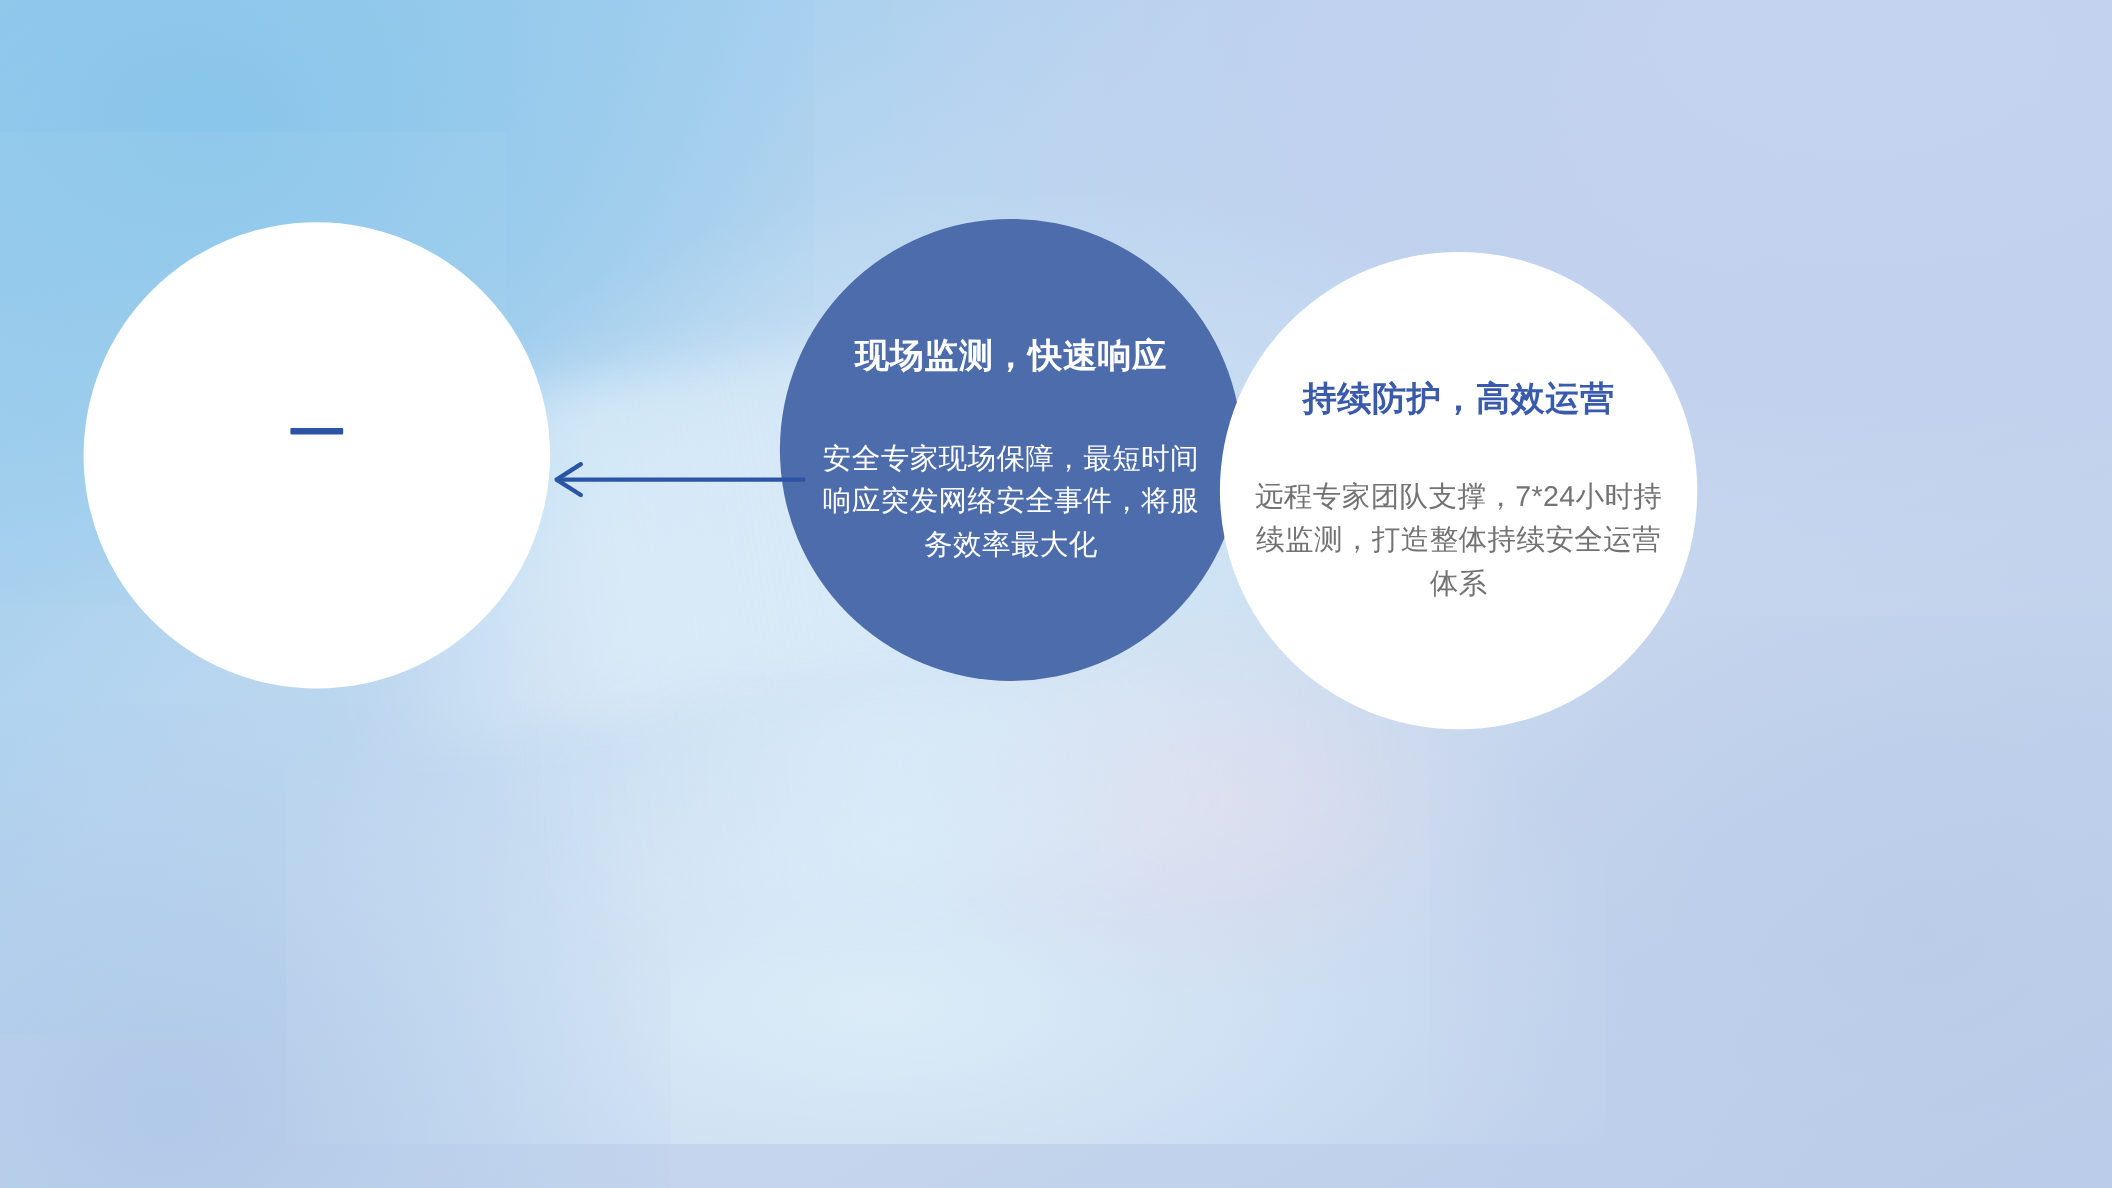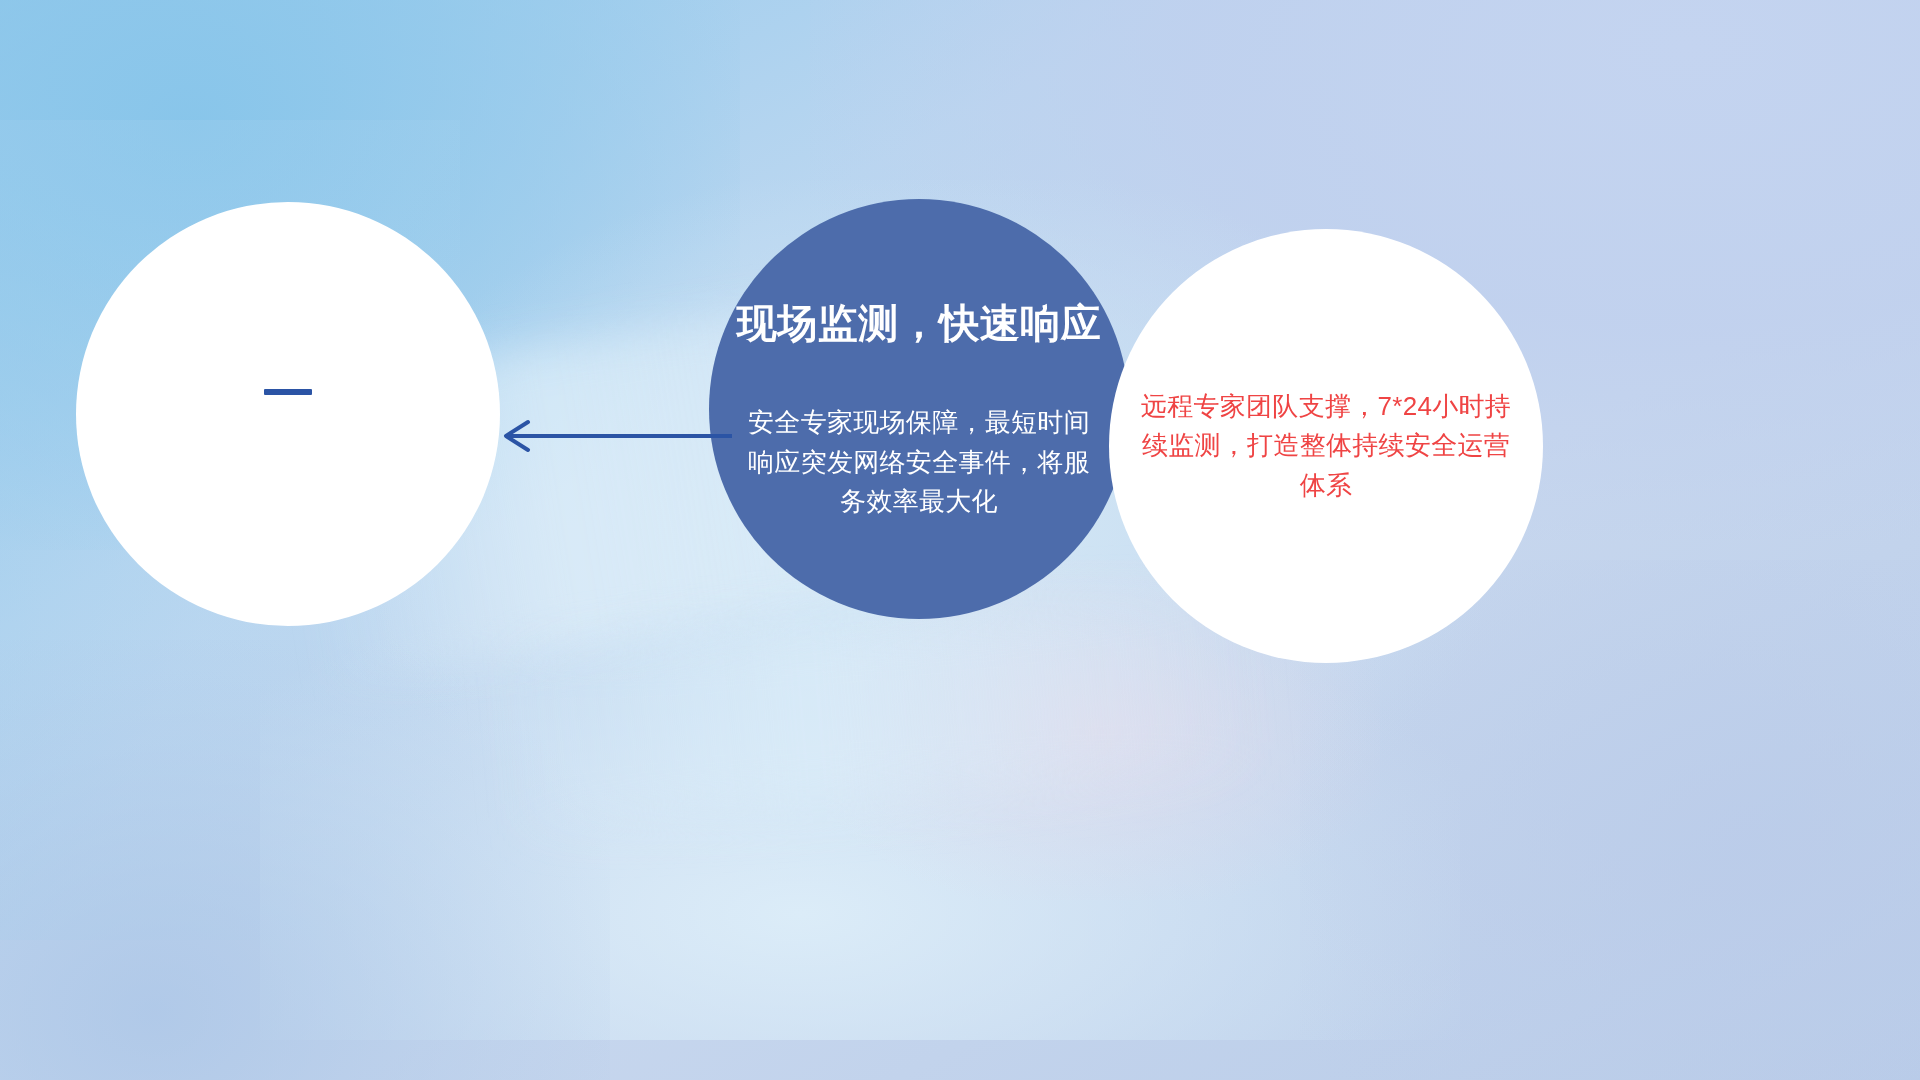--- a/index.html
+++ b/index.html
@@ -144,21 +144,21 @@
 
   
   #circle-onsite {
     left:709px; top:199px;
     width:420px; height:420px;
     background:#4d6cab;
     z-index:5;
     padding:0 34px;
   }
   #circle-onsite .c-title {
-    font-size:40px; font-weight:bold; color:#ffffff;
+    font-size:31px; font-weight:bold; color:#ffffff;
     letter-spacing:0.5px;
     margin-bottom:52px;
     white-space:nowrap;
   }
   #circle-onsite .c-body {
     font-size:26px; color:#ffffff; line-height:1.52;
     letter-spacing:0.3px;
     text-align:center;
   }
 
@@ -170,21 +170,21 @@
     z-index:6;
     padding:0 26px;
   }
   #circle-continuous .c-title {
     font-size:31px; font-weight:bold; color:#3a5bab;
     letter-spacing:0.5px;
     margin-bottom:48px;
     white-space:nowrap;
   }
   #circle-continuous .c-body {
-    font-size:26px; color:#ef4444; line-height:1.52;
+    font-size:26px; color:#737373; line-height:1.52;
     letter-spacing:0.3px;
   }
 
   
   #flow-arrow {
     position:absolute;
     left:484px; top:404px;
     width:248px; height:64px;
     z-index:7;
   }
@@ -209,19 +209,20 @@
 <div class="circle" id="circle-capabilities">
   <div class="cap-rule"></div>
 </div>
 
 <div class="circle" id="circle-onsite">
   <div class="c-title">现场监测，快速响应</div>
   <div class="c-body">安全专家现场保障，最短时间响应突发网络安全事件，将服务效率最大化</div>
 </div>
 
 <div class="circle" id="circle-continuous">
+  <div class="c-title">持续防护，高效运营</div>
   <div class="c-body">远程专家团队支撑，7*24小时持续监测，打造整体持续安全运营体系</div>
 </div>
 
 <svg id="flow-arrow" viewBox="0 0 248 64">
   <line x1="24" y1="32" x2="248" y2="32" stroke="#2b54a5" stroke-width="4"></line>
   <polyline points="44,18 22,32 44,46" fill="none" stroke="#2b54a5" stroke-width="4" stroke-linecap="round" stroke-linejoin="round"></polyline>
 </svg>
 
 </body></html>

